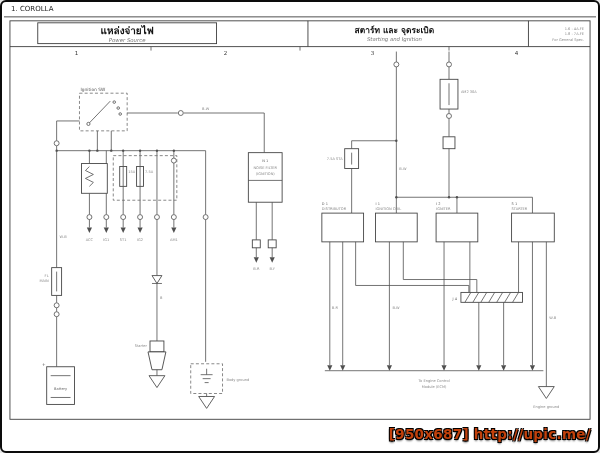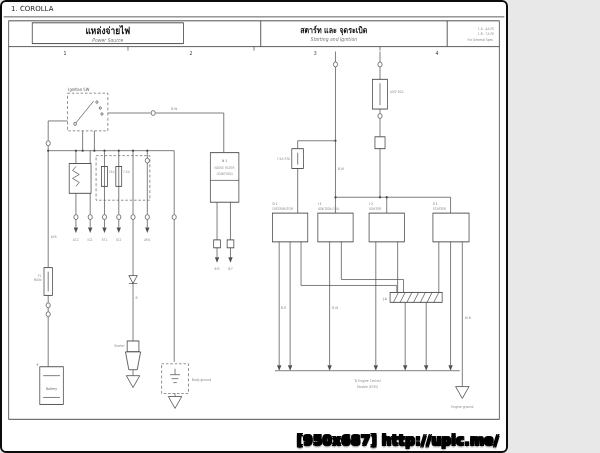--- a/index.html
+++ b/index.html
@@ -1,17 +1,17 @@
 <!DOCTYPE html>
 <html><head>
 <meta charset="utf-8">
 <style>
   html,body{margin:0;padding:0;background:#e8e8e8;}
   .page{
-    position:relative;width:508px;height:453px;box-sizing:border-box;
+    position:relative;width:600px;height:453px;box-sizing:border-box;
     background:#ffffff;border:2px solid #0c0c0c;border-radius:6px;overflow:hidden;
     font-family:"DejaVu Sans","Liberation Sans",sans-serif;
   }
   .doc-title{position:absolute;top:3px;left:9px;font-size:7px;color:#222;z-index:3;}
   .diagram-svg{position:absolute;inset:0;width:100%;height:100%;}
   svg text{font-family:"DejaVu Sans","Liberation Sans",sans-serif;}
   .t3{font-size:3.6px;fill:#8a8a8a;}
   .t3d{font-size:3.6px;fill:#666;}
   .t4{font-size:4.4px;fill:#555;}
   .t5{font-size:5.6px;fill:#333;}
@@ -20,22 +20,22 @@
   .en{font-size:5.4px;font-style:italic;fill:#777;}
   .w{stroke:#4f4f4f;stroke-width:.8;fill:none;}
   .fr{stroke:#3c3c3c;stroke-width:.9;fill:none;}
   .comp{stroke:#454545;stroke-width:.9;fill:#ffffff;}
   .dash{stroke:#6a6a6a;stroke-width:.8;fill:none;stroke-dasharray:3 2.2;}
   .cn{fill:#ffffff;stroke:#4f4f4f;stroke-width:.8;}
   .dot{fill:#4f4f4f;}
   .arr{fill:#4f4f4f;stroke:none;}
   .gnd{stroke:#4f4f4f;stroke-width:.9;fill:none;}
   .watermark{
-    position:absolute;right:7px;bottom:3px;z-index:4;
-    font-size:13.5px;font-weight:bold;color:#000000;letter-spacing:.3px;
+    position:absolute;right:7px;bottom:9px;z-index:4;
+    font-size:13.5px;font-weight:bold;color:#c2410c;letter-spacing:.3px;
     text-shadow:-1px -1px 0 #000,1px -1px 0 #000,-1px 1px 0 #000,1px 1px 0 #000,0 2px 2px rgba(0,0,0,.6);
   }
 </style>
 </head>
 <body>
 
 <div class="page">
   <div class="doc-title">1. COROLLA</div>
 
   <svg class="diagram-svg" viewBox="0 0 600 453" preserveAspectRatio="none">

